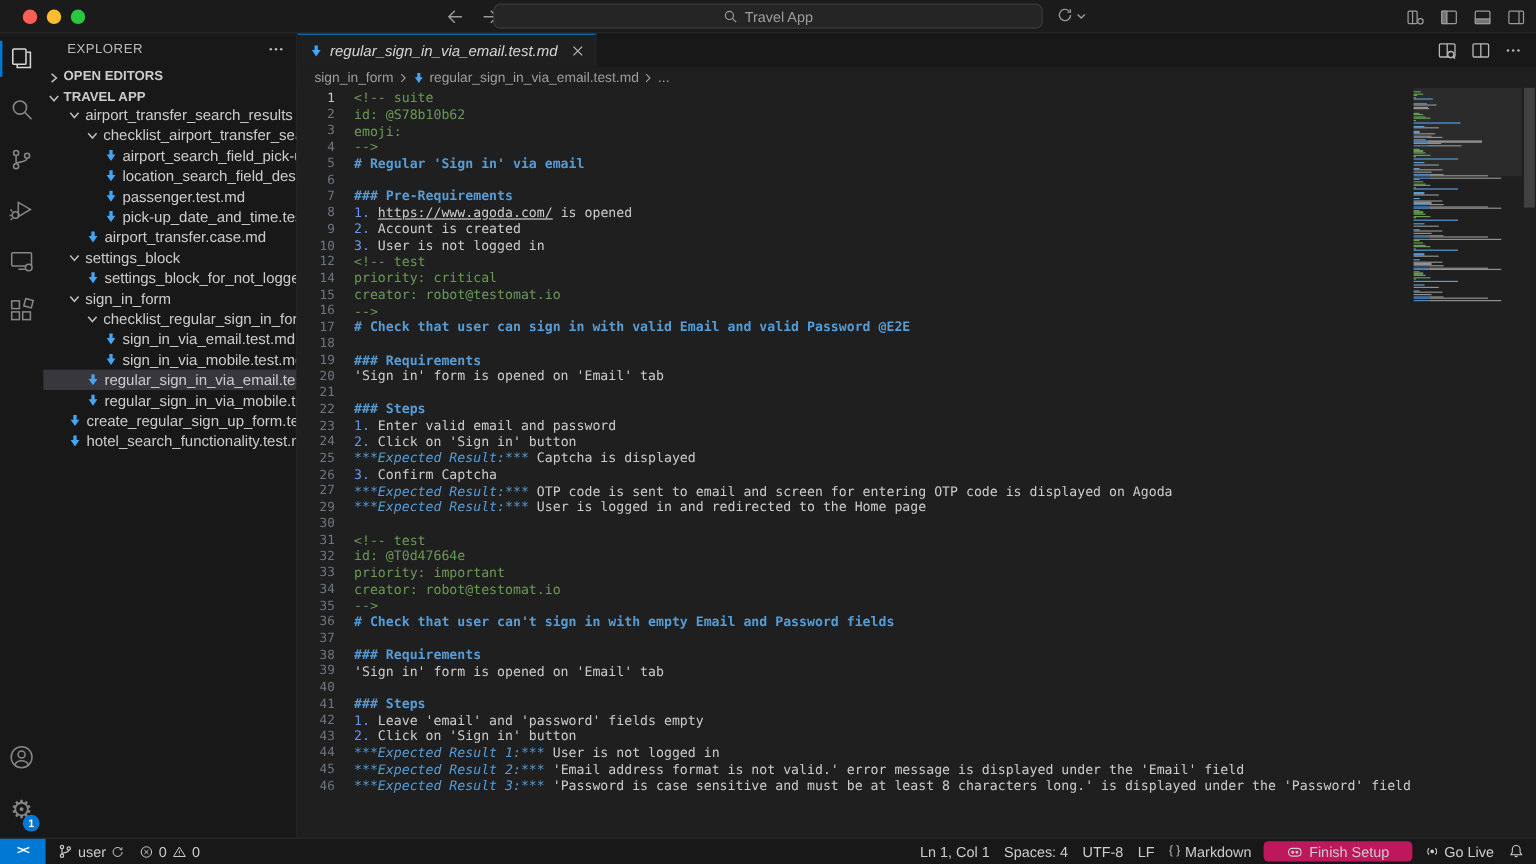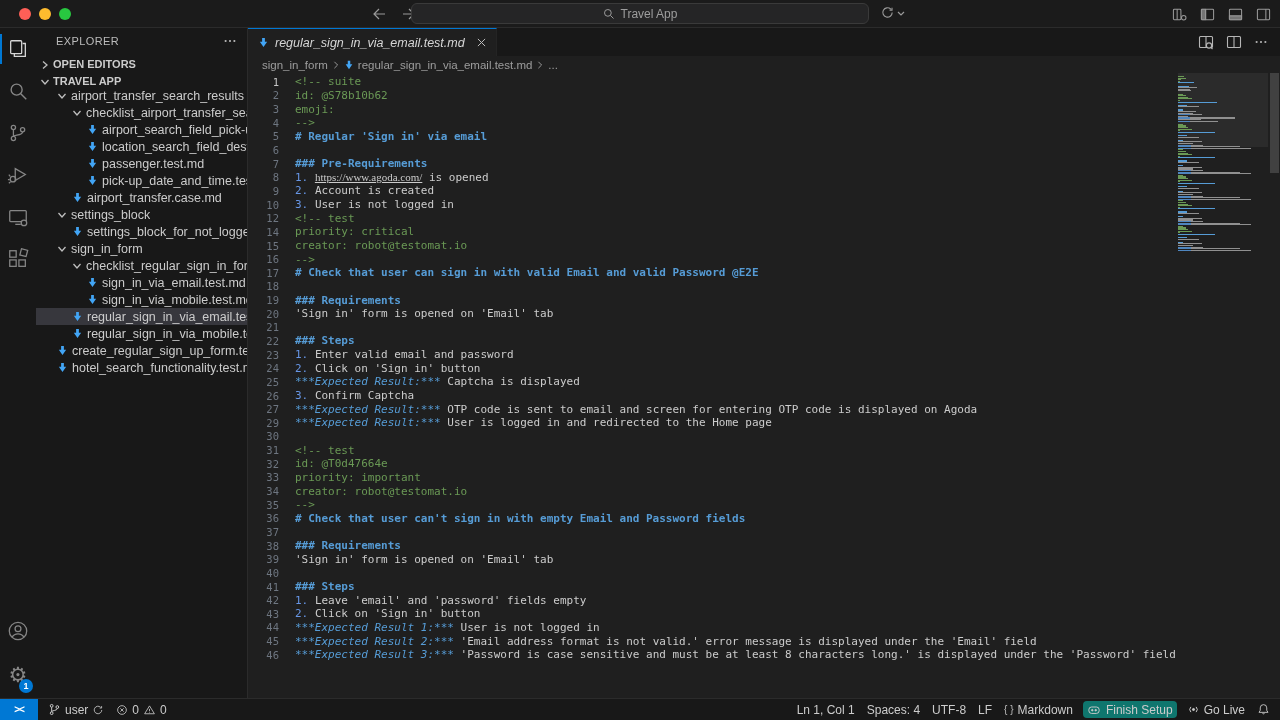--- a/index.html
+++ b/index.html
@@ -58,37 +58,37 @@
   .editor { flex:1; position:relative; overflow:hidden; font-family:"DejaVu Sans Mono", monospace; font-size:11px; }
   .lines { position:absolute; top:2px; left:0; right:110px; }
   .cl { height:13.65px; display:flex; align-items:center; white-space:pre; }
   .ln { width:47px; text-align:right; padding-right:16px; color:#6e7681; flex-shrink:0; font-size:10.5px; }
   .cl.cur .ln { color:#c6c6c6; }
   .cmt { color:#6a9955; }
   .hd  { color:#569cd6; font-weight:bold; }
   .tx  { color:#cccccc; }
   .num { color:#6796e6; }
   .em  { color:#569cd6; font-style:italic; }
-  .lnk { color:#cccccc; text-decoration:underline;font-family:Liberation Serif, serif; }
+  .lnk { color:#cccccc; text-decoration:underline; }
 
   
   .minimap { position:absolute; top:3px; right:12px; width:90px; }
   .mm-line { display:flex; height:1.1px; margin-bottom:0.5px; }
   .mm-line i { display:block; height:1.1px; }
   .mm-slider { position:absolute; top:0; right:12px; width:90px; height:74px; background:rgba(121,121,121,.14); }
   .vscroll { position:absolute; top:0; right:1px; width:9px; height:100px; background:rgba(121,121,121,.38); }
 
   
   .statusbar { position:absolute; left:0; right:0; bottom:0; height:22px; background:#181818; border-top:1px solid #2b2b2b;
     display:flex; align-items:center; font-size:12px; color:#cccccc; }
   .remote { width:38px; height:100%; background:#0078d4; color:#ffffff; display:flex; align-items:center; justify-content:center;
     font-size:10px; font-weight:bold; letter-spacing:-1px; }
   .sb-item { display:flex; align-items:center; gap:4px; padding:0 6px; height:100%; }
   .sb-right { margin-left:auto; display:flex; align-items:center; height:100%; }
-  .setup-pill { background:#0f766e; border-radius:4px; padding:1px 4px; display:flex; align-items:center; gap:5px; height:17px; margin:0 4px; }
+  .setup-pill { background:#be185d; border-radius:4px; padding:1px 19px; display:flex; align-items:center; gap:5px; height:17px; margin:0 4px; }
 </style>
 </head>
 <body>
 
 <div class="titlebar">
   <div class="traffic">
     <span style="background:#ff5f57"></span>
     <span style="background:#febc2e"></span>
     <span style="background:#28c840"></span>
   </div>

